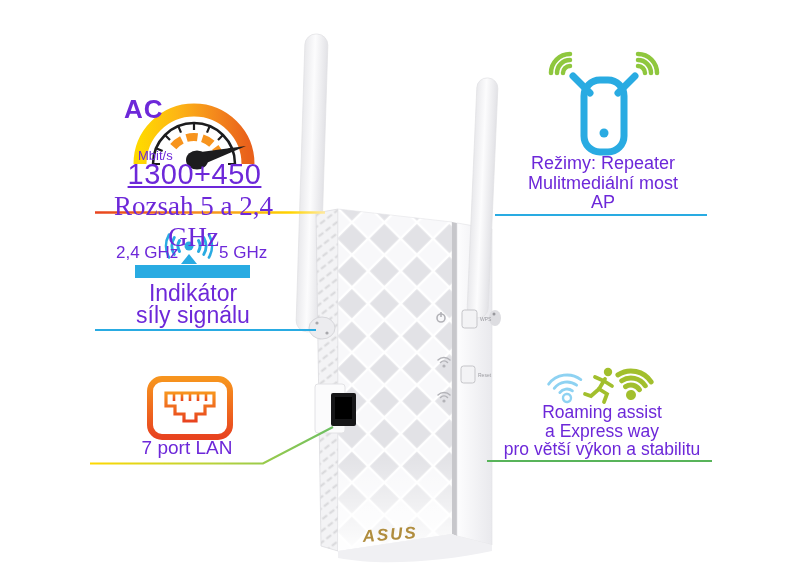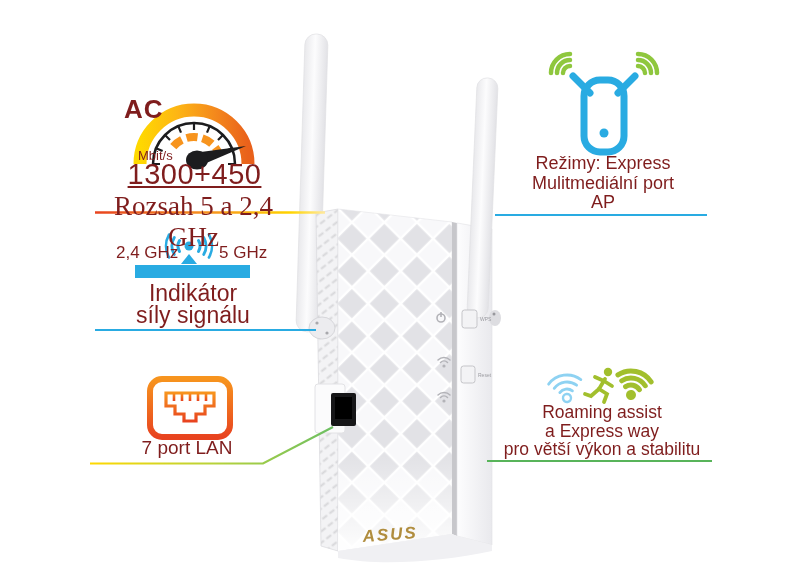--- a/index.html
+++ b/index.html
@@ -1,19 +1,19 @@
 <!DOCTYPE html>
 <html><head>
 <meta charset="utf-8">
 <style>
   html,body{margin:0;padding:0;background:#ffffff;}
   body{width:800px;height:584px;overflow:hidden;font-family:"Liberation Sans",sans-serif;}
   .stage{position:relative;width:800px;height:584px;background:#ffffff;}
   .stage svg{position:absolute;left:0;top:0;}
-  .t{position:absolute;color:#7f1d1d;z-index:5;}
+  .t{position:absolute;color:#6d28d9;z-index:5;}
   .center{text-align:center;}
   .ac{left:124px;top:94px;font-size:26px;font-weight:700;letter-spacing:1px;}
   .unit{left:138px;top:148px;font-size:13px;}
   .value{left:102px;top:158px;width:185px;font-size:29px;letter-spacing:.5px;text-decoration:underline;}
   .subtitle{left:86px;top:191px;width:215px;font-size:27px;font-family:Liberation Serif, serif;}
   .band-left{left:116px;top:243px;font-size:17px;}
   .band-right{left:219px;top:243px;font-size:17px;}
   .sigtitle{left:98px;top:282px;width:190px;font-size:23px;line-height:22px;}
   .lanlabel{left:112px;top:437px;width:150px;font-size:19px;}
   .modes{left:503px;top:154px;width:200px;font-size:18px;line-height:19.5px;}
@@ -203,22 +203,22 @@
 <div class="t band-left">2,4 GHz</div>
 <div class="t band-right">5 GHz</div>
 <div class="t sigtitle center">
   <div>Indikátor</div>
   <div>síly signálu</div>
 </div>
 
 <div class="t lanlabel center">7 port LAN</div>
 
 <div class="t modes center">
-  <div>Režimy: Express</div>
-  <div>Mulitmediální port</div>
+  <div>Režimy: Repeater</div>
+  <div>Mulitmediální most</div>
   <div>AP</div>
 </div>
 
 <div class="t roaming center">
   <div>Roaming assist</div>
   <div>a Express way</div>
   <div>pro větší výkon a stabilitu</div>
 </div>
 
 </div>

